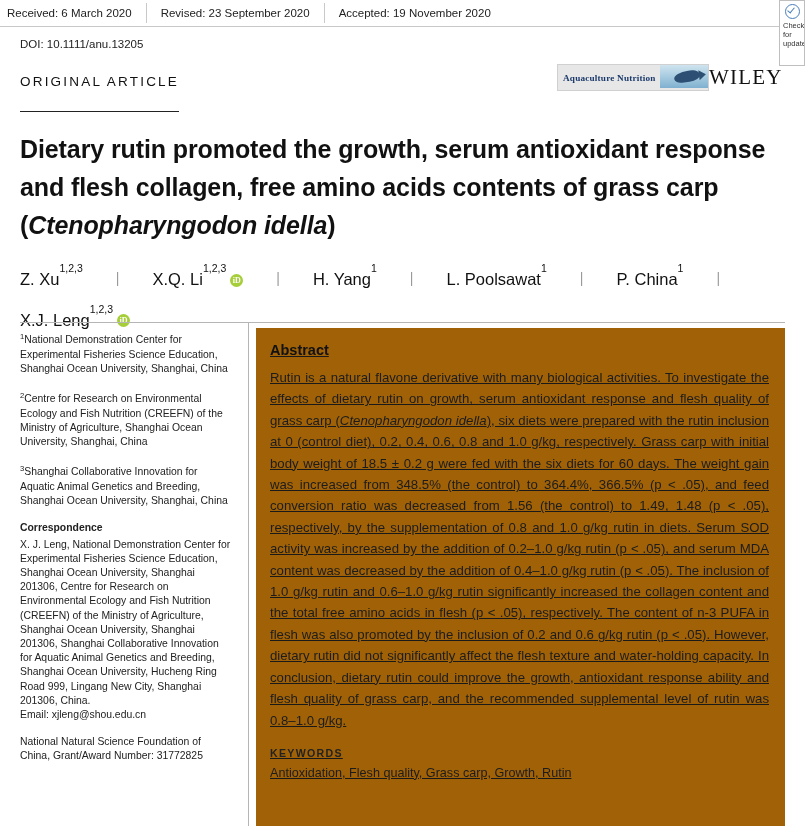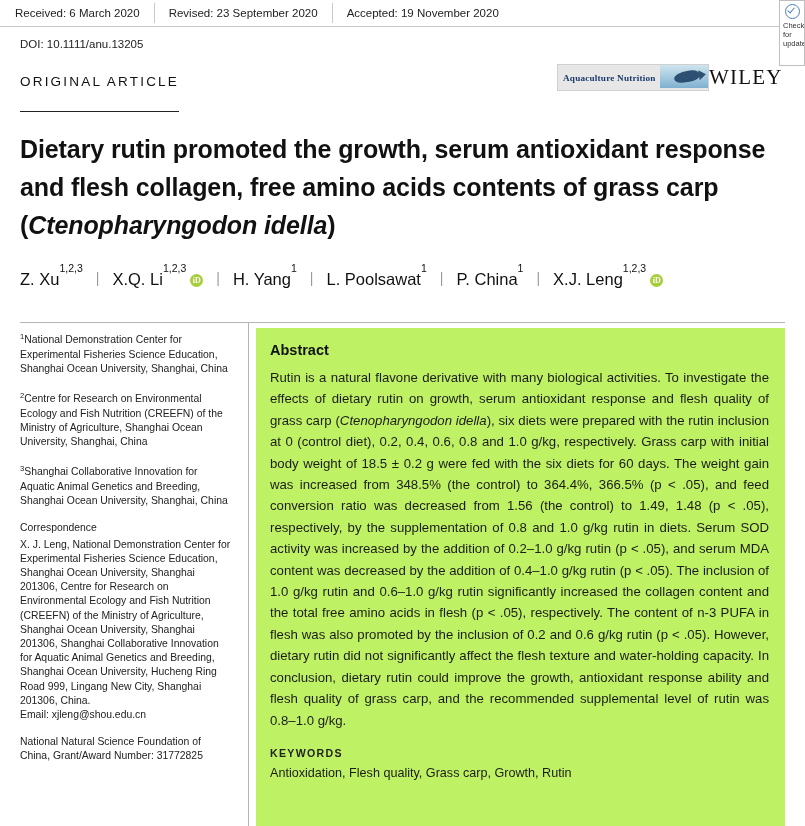--- a/index.html
+++ b/index.html
@@ -23,21 +23,21 @@
     left: 0;
     width: 805px;
     height: 27px;
     border-bottom: 1px solid #c9c9c9;
     box-sizing: border-box;
   }
   .dates-inner {
     display: flex;
     align-items: center;
     height: 26px;
-    padding-left: 15px;
+    padding-left: 7px;
     font-size: 11.5px;
     color: #222;
   }
   .dates-inner .date-item {
     padding: 0 14px 0 0;
     white-space: nowrap;
   }
   .dates-inner .date-sep {
     width: 1px;
     height: 20px;
@@ -181,20 +181,21 @@
   .authors {
     position: absolute;
     top: 268px;
     left: 20px;
     width: 765px;
     font-size: 16.5px;
     color: #111;
     display: flex;
     align-items: center;
     flex-wrap: wrap;
+    gap: 20px;
   }
   .authors .au { white-space: nowrap; }
   .authors sup { font-size: 10.5px; top: -0.55em; position: relative; }
   .authors .pipe {
     color: #9a9a9a;
     margin: 0 13px;
     font-size: 14px;
   }
   .orcid {
     display: inline-block;
@@ -243,35 +244,36 @@
     top: 330px;
     left: 20px;
     width: 212px;
     font-size: 10.4px;
     line-height: 14.2px;
     color: #222;
   }
   .left-col p { margin: 0 0 12px 0; }
   .left-col sup { font-size: 7.6px; }
   .left-col .heading {
-    font-weight: normal;
+    font-weight: bold;
     margin: 0 0 2px 0;
   }
   .left-col .block { margin-bottom: 13px; }
 
   
   .abstract-box {
     position: absolute;
     top: 328px;
     left: 256px;
     width: 529px;
     height: 498px;
-    background: #bef264;
+    background: #a16207;
     box-sizing: border-box;
     padding: 14px 16px 0 14px;
+    text-decoration: underline;
   }
   .abstract-title {
     font-size: 14.5px;
     font-weight: bold;
     color: #111;
     margin-bottom: 9px;
   }
   .abstract-text {
     font-size: 13.2px;
     line-height: 21.4px;

